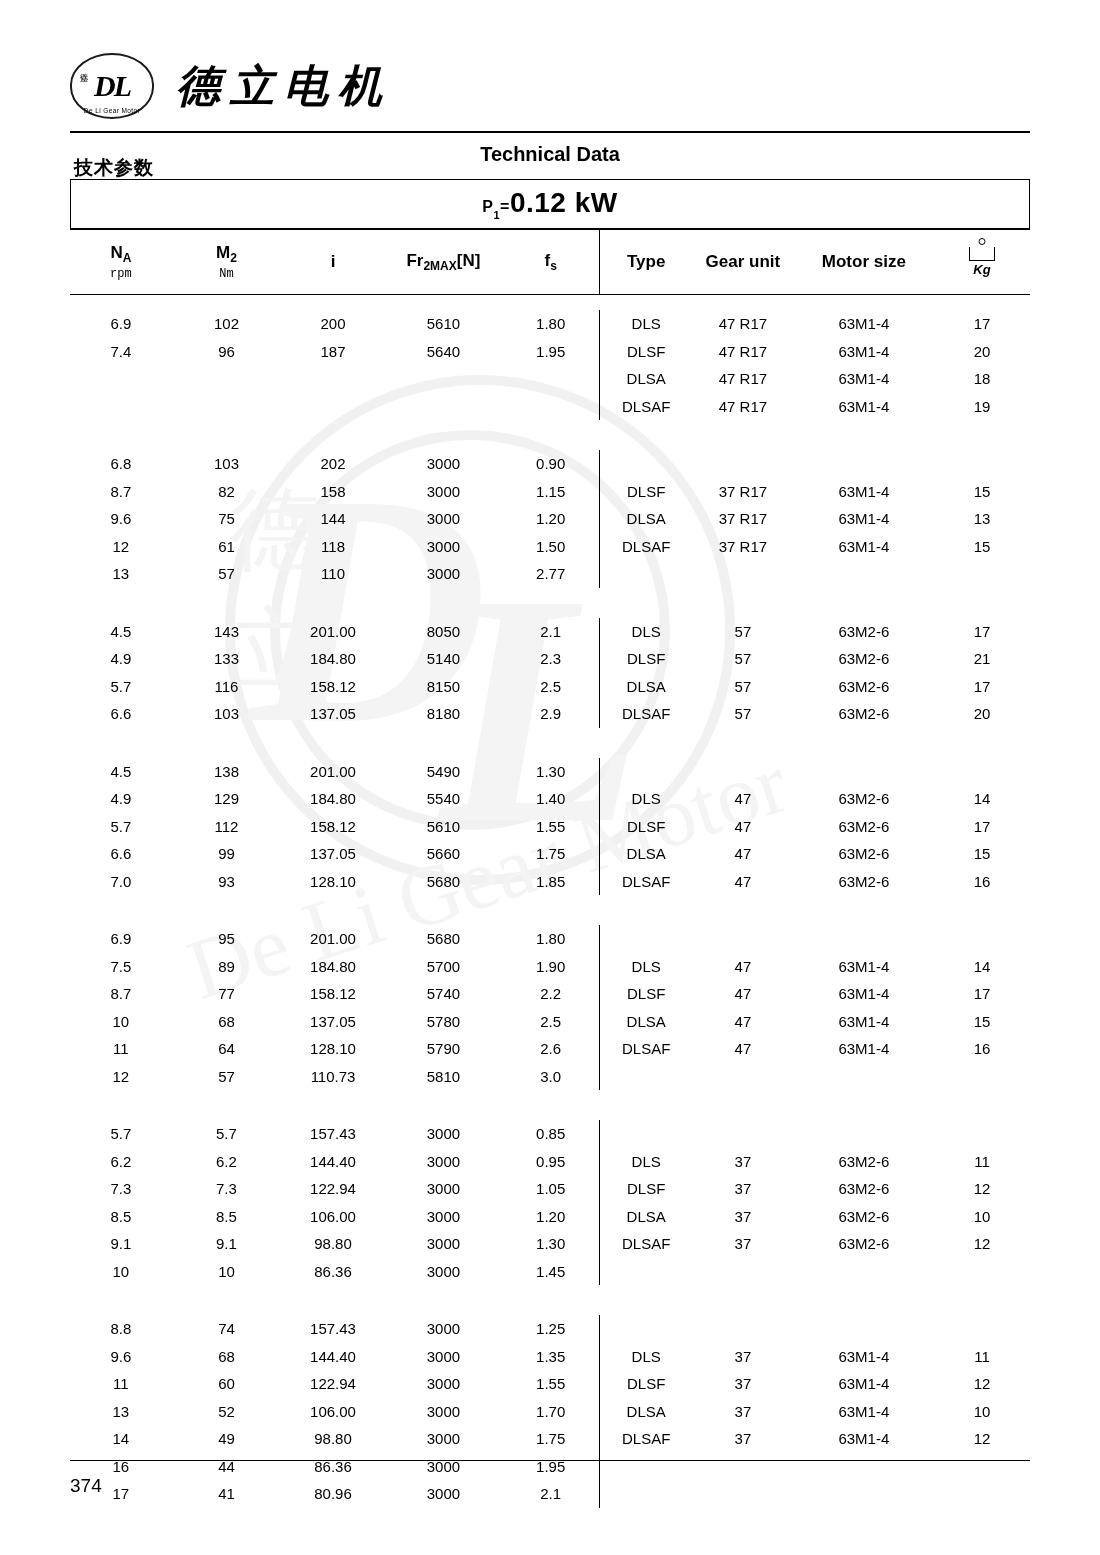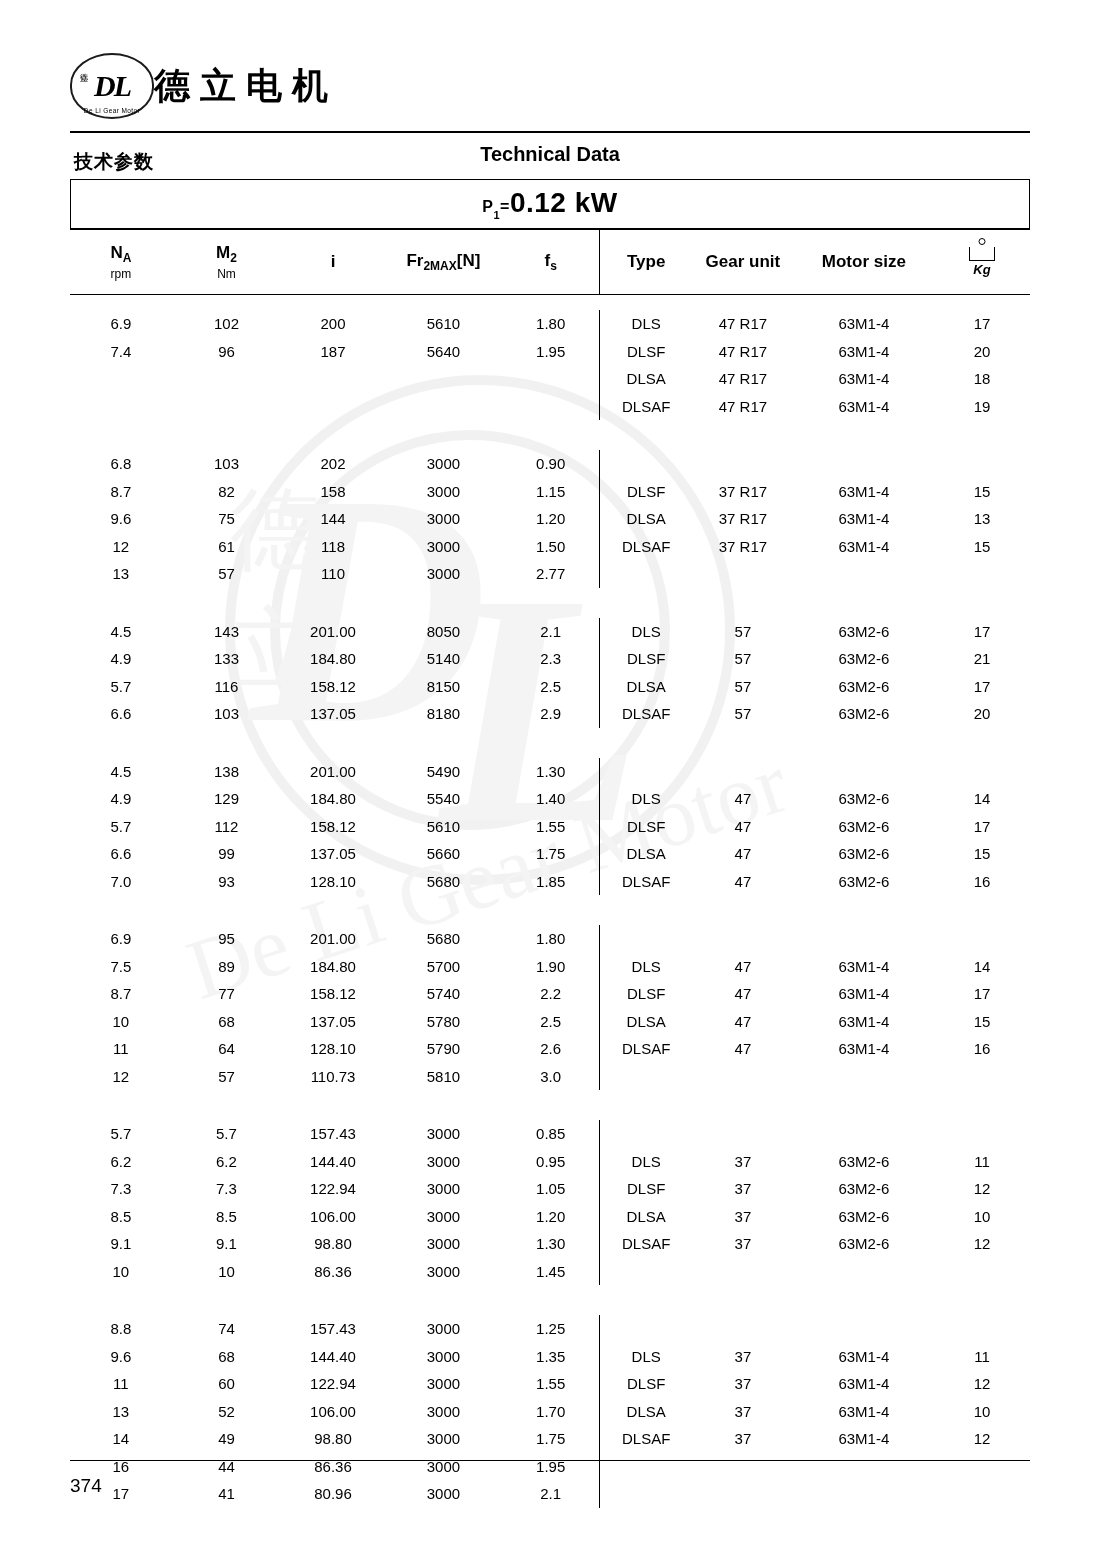--- a/index.html
+++ b/index.html
@@ -31,20 +31,21 @@
     height: 900px;
     pointer-events: none;
     z-index: 0;
     opacity: 0.35;
   }
 
   
   .brand-row {
     display: flex;
     align-items: center;
+    gap: 22px;
     height: 82px;
     position: relative;
     z-index: 2;
   }
   .logo-mark {
     width: 84px;
     height: 66px;
     border: 2px solid #1b1b1b;
     border-radius: 50%/48%;
     display: flex;
@@ -71,42 +72,43 @@
   .logo-mark .lm-en {
     position: absolute;
     bottom: 3px;
     left: 0; right: 0;
     text-align: center;
     font-size: 6.5px;
     letter-spacing: 0.4px;
   }
   .brand-cn {
     font-family: "Liberation Serif", serif;
-    font-size: 36px;
+    font-size: 44px;
     font-weight: bold;
+    font-style: italic;
     letter-spacing: 10px;
   }
   .rule-top {
     border: 0;
     border-top: 2px solid #000;
     margin: 4px 0 0 0;
     position: relative;
     z-index: 2;
   }
 
   
   .title-row {
     position: relative;
     height: 46px;
     z-index: 2;
   }
   .title-cn {
     position: absolute;
     left: 4px;
-    top: 16px;
+    top: 22px;
     font-size: 19px;
     font-weight: bold;
     letter-spacing: 1px;
   }
   .title-en {
     position: absolute;
     left: 0; right: 0;
     top: 10px;
     text-align: center;
     font-size: 20px;
@@ -157,20 +159,21 @@
     height: 62px;
     font-weight: bold;
     font-size: 17px;
     vertical-align: middle;
   }
   thead th .sub2 {
     display: block;
     font-size: 12px;
     font-weight: normal;
     margin-top: 2px;
+    font-family: Liberation Mono, monospace;
   }
   thead th .subsc {
     font-size: 12px;
     vertical-align: sub;
   }
   .kg-icon {
     display: block;
     width: 26px;
     height: 14px;
     margin: 0 auto 1px auto;

